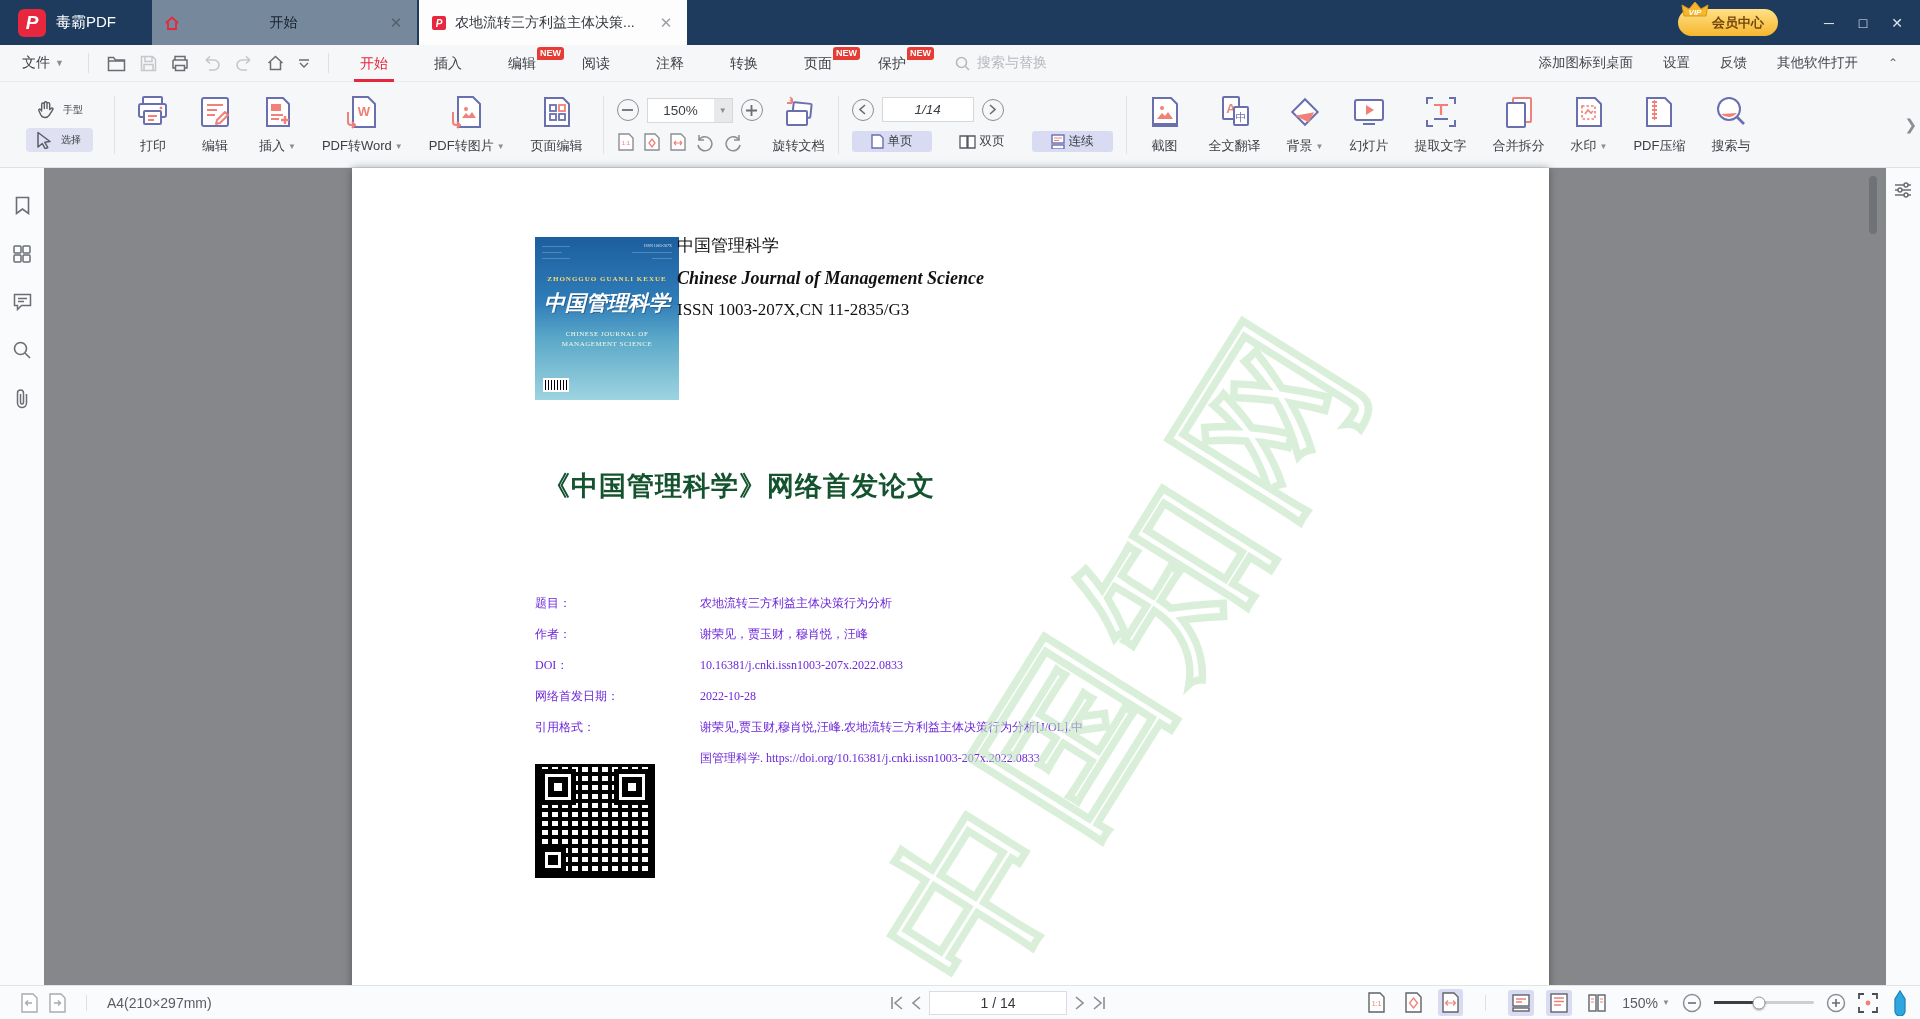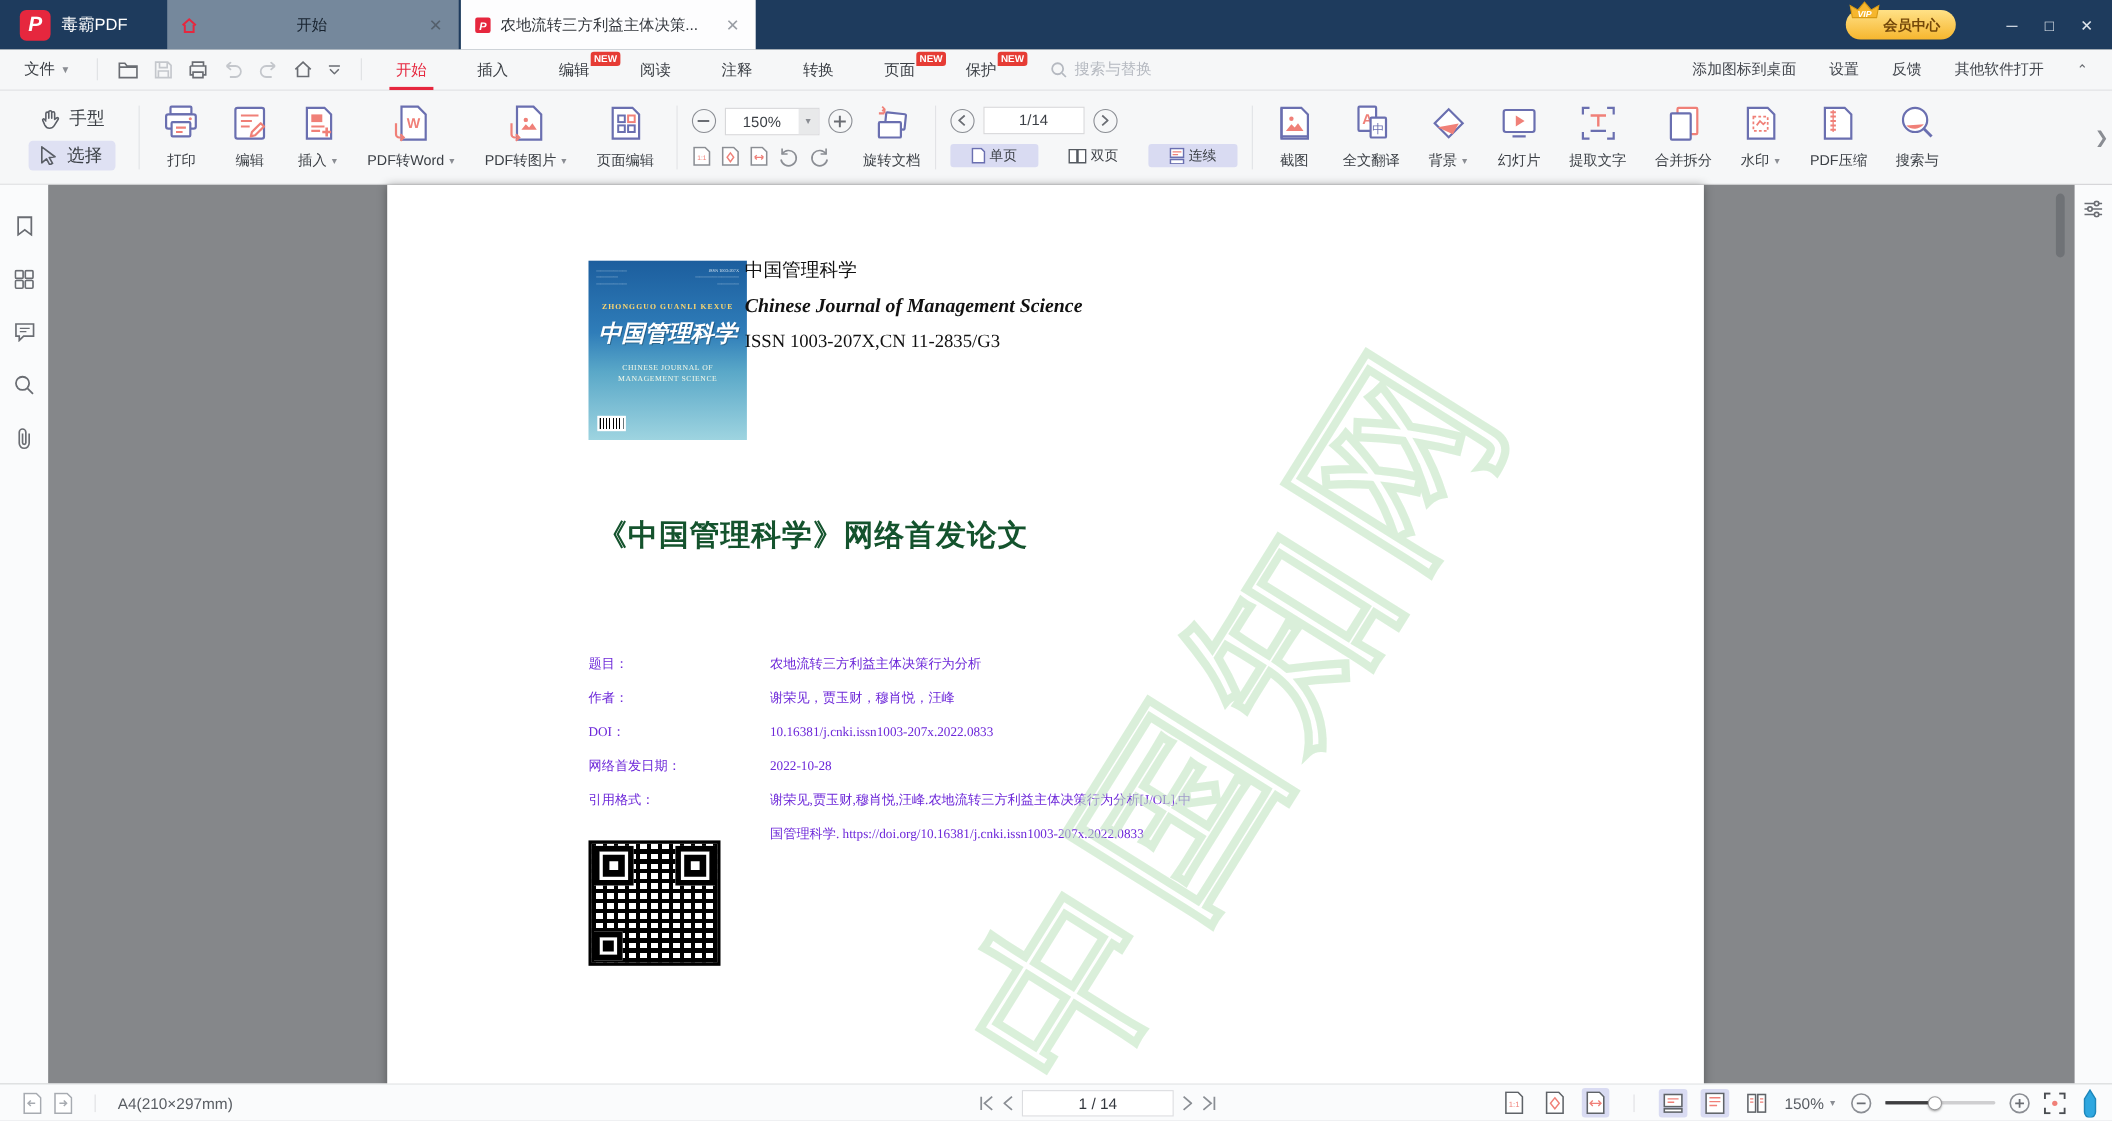--- a/index.html
+++ b/index.html
@@ -36,34 +36,34 @@
   .m-item.active { color:#e6273e; }
   .m-item.active::after { content:""; position:absolute; left:8px; right:8px; bottom:0; height:3px; background:#e6273e; }
   .new-badge { position:absolute; top:2px; right:-14px; background:#e63c35; color:#fff; font-size:9px; font-weight:bold; line-height:11px; padding:1px 3px; border-radius:3px 3px 3px 0; }
   .m-search { display:flex; align-items:center; gap:7px; margin-left:26px; color:#b5b9c0; }
   .menubar .m-right { margin-left:auto; display:flex; align-items:center; gap:30px; padding-right:22px; color:#41454c; font-size:13.5px; }
   .m-collapse { color:#6a6d73; font-size:12px; }
 
   
   .toolbar { position:absolute; top:82px; left:0; width:1920px; height:86px; background:#f6f7f8; border-bottom:1px solid #dfe0e2; display:flex; align-items:center; }
   .tool-stack { display:flex; flex-direction:column; gap:6px; padding:0 14px 0 26px; }
-  .tool-row { display:flex; align-items:center; gap:8px; font-size:16px; color:#3c4046; padding:3px 10px; border-radius:4px; }
+  .tool-row { display:flex; align-items:center; gap:8px; font-size:10px; color:#3c4046; padding:3px 10px; border-radius:4px; }
   .tool-row.active { background:#dfe1f3; }
   .vdiv { width:1px; height:58px; background:#e2e3e6; margin:0 7px; align-self:center; }
   .tbtn { display:flex; flex-direction:column; align-items:center; justify-content:center; gap:7px; padding:0 13px; height:100%; }
   .tbtn .lbl { font-size:13px; color:#3c4046; white-space:nowrap; display:flex; align-items:center; gap:3px; }
   .caret { font-size:8px; color:#8a8d93; }
   .cluster { display:flex; align-items:center; gap:10px; height:100%; padding:0 6px; }
   .ccol { display:flex; flex-direction:column; justify-content:center; gap:9px; height:100%; }
   .crow { display:flex; align-items:center; gap:8px; }
   .circ { width:22px; height:22px; border:1.6px solid #8b8e94; border-radius:50%; display:flex; align-items:center; justify-content:center; color:#6a6d73; font-size:13px; background:#fff0; }
   .valbox { display:flex; align-items:stretch; border:1px solid #d7d8da; background:#fff; height:25px; }
   .valbox .vtext { width:66px; display:flex; align-items:center; justify-content:center; font-size:13.5px; color:#3c4046; }
   .valbox .varrow { width:18px; background:#e8e9ea; display:flex; align-items:center; justify-content:center; color:#8a8d93; font-size:8px; }
-  .pagebox { width:92px; height:25px; border:1px solid #d7d8da; background:#fff; display:flex; align-items:center; justify-content:center; font-size:13.5px; color:#3c4046; }
+  .pagebox { width:92px; height:25px; border:1px solid #d7d8da; background:#fff; display:flex; align-items:center; justify-content:center; font-size:13.5px; color:#3c4046;font-style:italic; }
   .bigbtn { display:flex; flex-direction:column; align-items:center; gap:6px; }
   .bigbtn .lbl { font-size:13px; color:#3c4046; white-space:nowrap; }
   .mode-btn { display:flex; align-items:center; gap:4px; font-size:12.5px; color:#3c4046; padding:2px 19px; border-radius:3px; }
   .mode-btn.active { background:#d9dbf2; }
   .tb-expand { position:absolute; right:3px; top:34px; color:#8a8d93; font-size:15px; }
 
   
   .sidebar { position:absolute; top:168px; left:0; width:44px; bottom:34px; background:#fafbfc; display:flex; flex-direction:column; align-items:center; padding-top:28px; gap:30px; }
 
   

